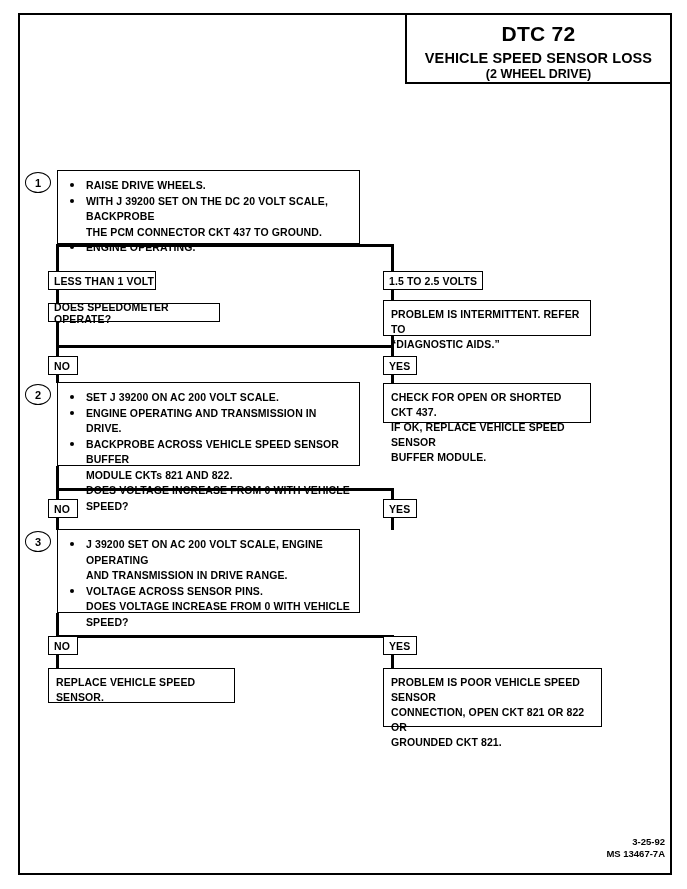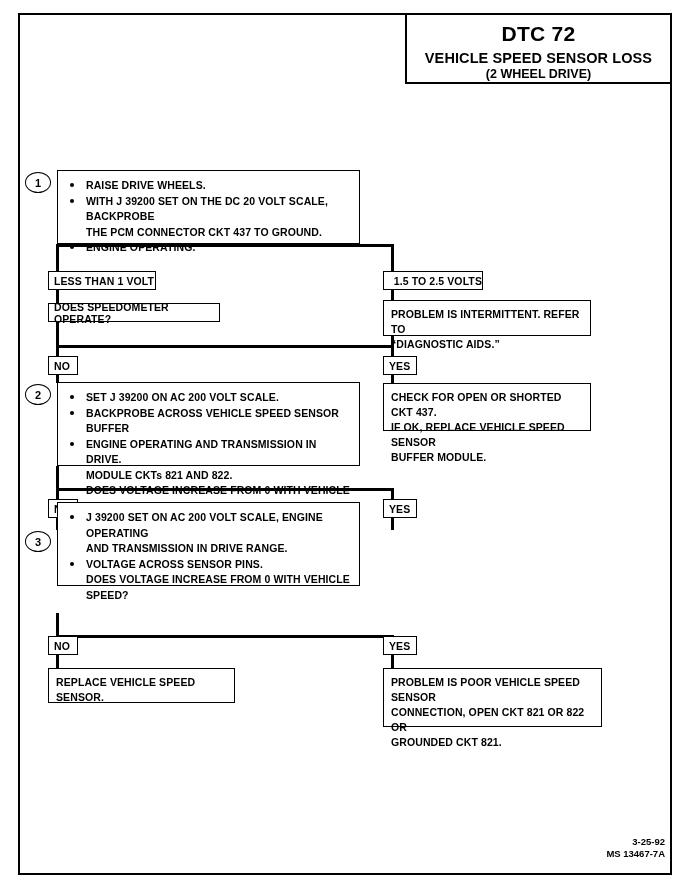--- a/index.html
+++ b/index.html
@@ -189,21 +189,21 @@
   </div>
 
   <div class="vline" style="left:56px; top:244px; height:29px;"></div>
 
   <div class="vline" style="left:391px; top:244px; height:29px;"></div>
   <div class="hline" style="left:56px; top:244px; width:338px;"></div>
 
   <div class="box label-box" style="left:48px; top:271px; width:108px;">
     <span>LESS THAN 1 VOLT</span>
   </div>
-  <div class="box label-box" style="left:383px; top:271px; width:100px;justify-content:flex-end;">
+  <div class="box label-box" style="left:383px; top:271px; width:100px;">
     <span>1.5 TO 2.5 VOLTS</span>
   </div>
 
   <div class="vline" style="left:56px; top:290px; height:13px;"></div>
   <div class="vline" style="left:391px; top:290px; height:13px;"></div>
 
   <div class="box label-box" style="left:48px; top:303px; width:172px;">
     <span>DOES SPEEDOMETER OPERATE?</span>
   </div>
 
@@ -233,36 +233,36 @@
   </div>
 
   <div class="box step-box" style="left:57px; top:382px; width:303px; height:84px;">
     <ul class="bullets">
       <li>
         <span class="bullet-dot"></span>
         <span>SET J 39200 ON AC 200 VOLT SCALE.</span>
       </li>
       <li>
         <span class="bullet-dot"></span>
+        <span>ENGINE OPERATING AND TRANSMISSION IN DRIVE.</span>
+      </li>
+      <li>
+        <span class="bullet-dot"></span>
         <span>BACKPROBE ACROSS VEHICLE SPEED SENSOR BUFFER</span>
       </li>
-      <li>
-        <span class="bullet-dot"></span>
-        <span>ENGINE OPERATING AND TRANSMISSION IN DRIVE.</span>
-      </li>
       <li style="padding-left:22px;">
         <span>MODULE CKTs 821 AND 822.</span>
       </li>
       <li style="padding-left:22px;">
         <span>DOES VOLTAGE INCREASE FROM 0 WITH VEHICLE SPEED?</span>
       </li>
     </ul>
   </div>
 
-  <div class="box text-box" style="left:383px; top:383px; width:208px; height:48px;">
+  <div class="box text-box" style="left:383px; top:383px; width:208px; height:40px;">
     <div>CHECK FOR OPEN OR SHORTED CKT 437.</div>
     <div>IF OK, REPLACE VEHICLE SPEED SENSOR</div>
     <div>BUFFER MODULE.</div>
   </div>
 
   <div class="vline" style="left:56px; top:466px; height:25px;"></div>
   <div class="hline" style="left:56px; top:488px; width:338px;"></div>
   <div class="vline" style="left:391px; top:488px; height:11px;"></div>
   <div class="vline" style="left:56px; top:488px; height:11px;"></div>
 
@@ -273,21 +273,21 @@
     <span>YES</span>
   </div>
 
   <div class="vline" style="left:56px; top:518px; height:12px;"></div>
   <div class="vline" style="left:391px; top:518px; height:12px;"></div>
 
   <div class="step-circle" style="left:25px; top:531px;">
     <span>3</span>
   </div>
 
-  <div class="box step-box" style="left:57px; top:502px; width:303px; height:84px;">
+  <div class="box step-box" style="left:57px; top:529px; width:303px; height:84px;">
     <ul class="bullets">
       <li>
         <span class="bullet-dot"></span>
         <span>J 39200 SET ON AC 200 VOLT SCALE, ENGINE OPERATING</span>
       </li>
       <li style="padding-left:22px;">
         <span>AND TRANSMISSION IN DRIVE RANGE.</span>
       </li>
       <li>
         <span class="bullet-dot"></span>

